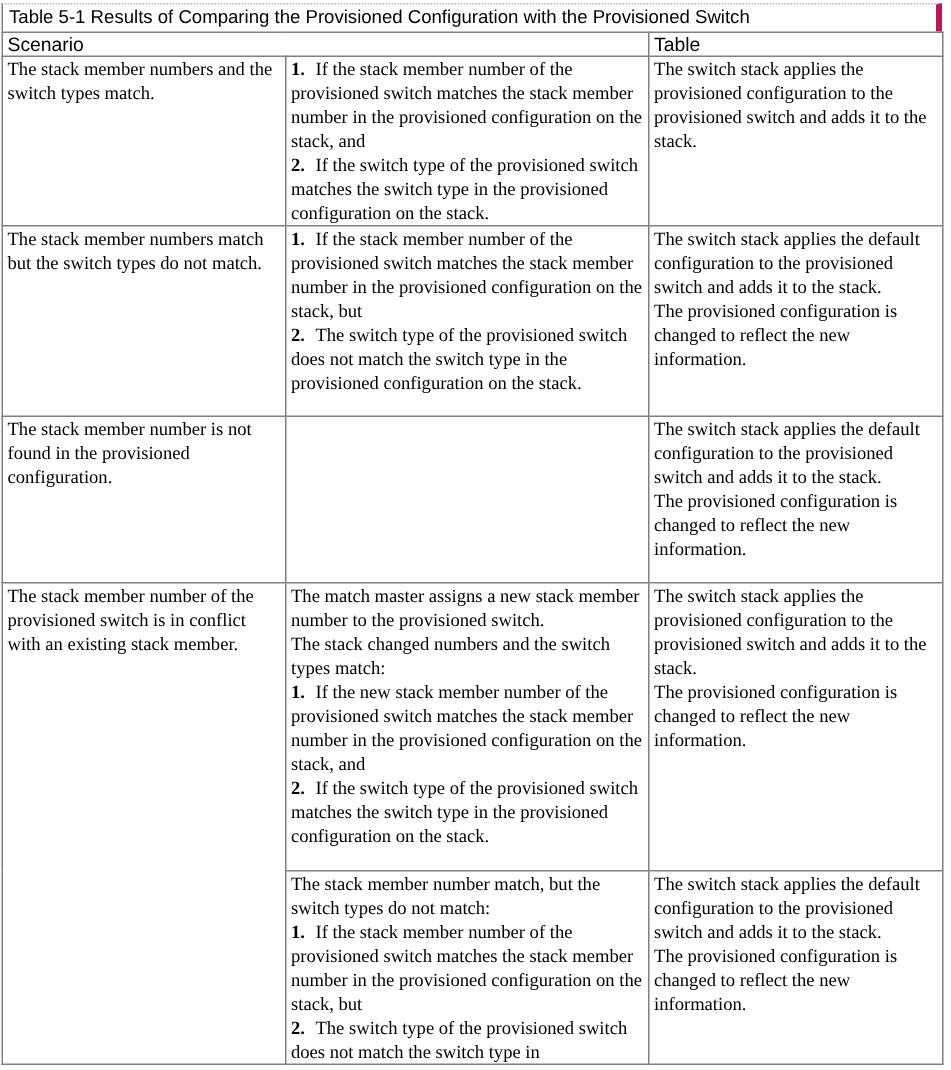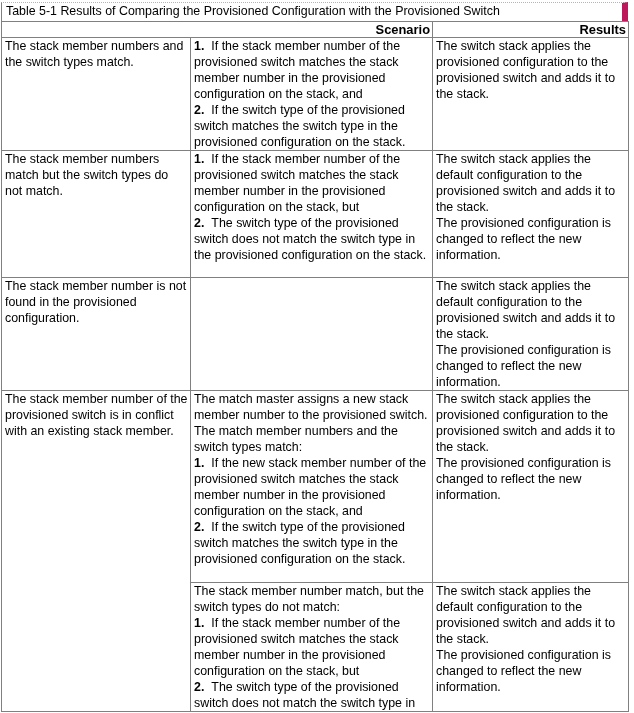--- a/index.html
+++ b/index.html
@@ -15,21 +15,21 @@
     color: #000000;
   }
   .page {
     padding-top: 2px;
     padding-left: 1px;
   }
   .table-title {
     box-sizing: border-box;
     width: 627px;
     border-left: 1px solid #808080;
-    border-right: 6px solid #be185d;
+    border-right: 4px solid #be185d;
     border-top: 1px dotted #b5b5b5;
     padding: 1px 4px 2px 4px;
     font-size: 12.4px;
     line-height: 15px;
     white-space: nowrap;
     overflow: hidden;
   }
   table.doc-table {
     border-collapse: collapse;
     table-layout: fixed;
@@ -41,53 +41,52 @@
   th, td {
     border: 1px solid #808080;
     vertical-align: top;
     text-align: left;
     padding: 0 2px 0 3px;
     font-size: 12.4px;
     line-height: 16px;
     overflow: hidden;
   }
   th {
-    font-weight: bold;
+    font-weight: normal;
     font-size: 12.9px;
     height: 14px;
     line-height: 15px;
-    text-align: right;
   }
   tr.r1 td { height: 111px; }
   tr.r2 td { height: 126px; }
   tr.r3 td { height: 110px; }
   tr.r4 td { height: 191px; }
   tr.r5 td { height: 128px; }
-  .para { margin: 0; }
+  .para { margin: 0; font-family: Liberation Serif, serif; }
   .num {
     font-weight: bold;
     margin-right: 7px;
   }
 </style>
 </head>
 <body>
 
 <div class="page">
   <div class="table-title">Table 5-1 Results of Comparing the Provisioned Configuration with the Provisioned Switch</div>
 
   <table class="doc-table">
     <colgroup>
       <col class="c1">
       <col class="c2">
       <col class="c3">
     </colgroup>
     <thead>
       <tr>
         <th colspan="2">Scenario</th>
-        <th>Results</th>
+        <th>Table</th>
       </tr>
     </thead>
     <tbody>
       <tr class="r1">
         <td>
             <div class="para">The stack member numbers and the switch types match.</div>
           </td>
         <td>
             <div class="para"><span class="num">1.</span>If the stack member number of the provisioned switch matches the stack member number in the provisioned configuration on the stack, and</div>
             <div class="para"><span class="num">2.</span>If the switch type of the provisioned switch matches the switch type in the provisioned configuration on the stack.</div>
@@ -118,21 +117,21 @@
             <div class="para">The switch stack applies the default configuration to the provisioned switch and adds it to the stack.</div>
             <div class="para">The provisioned configuration is changed to reflect the new information.</div>
           </td>
       </tr>
       <tr class="r4">
         <td rowspan="2">
             <div class="para">The stack member number of the provisioned switch is in conflict with an existing stack member.</div>
           </td>
         <td>
             <div class="para">The match master assigns a new stack member number to the provisioned switch.</div>
-            <div class="para">The match member numbers and the switch types match:</div>
+            <div class="para">The stack changed numbers and the switch types match:</div>
             <div class="para"><span class="num">1.</span>If the new stack member number of the provisioned switch matches the stack member number in the provisioned configuration on the stack, and</div>
             <div class="para"><span class="num">2.</span>If the switch type of the provisioned switch matches the switch type in the provisioned configuration on the stack.</div>
           </td>
         <td>
             <div class="para">The switch stack applies the provisioned configuration to the provisioned switch and adds it to the stack.</div>
             <div class="para">The provisioned configuration is changed to reflect the new information.</div>
           </td>
       </tr>
       <tr class="r5">
         <td>

